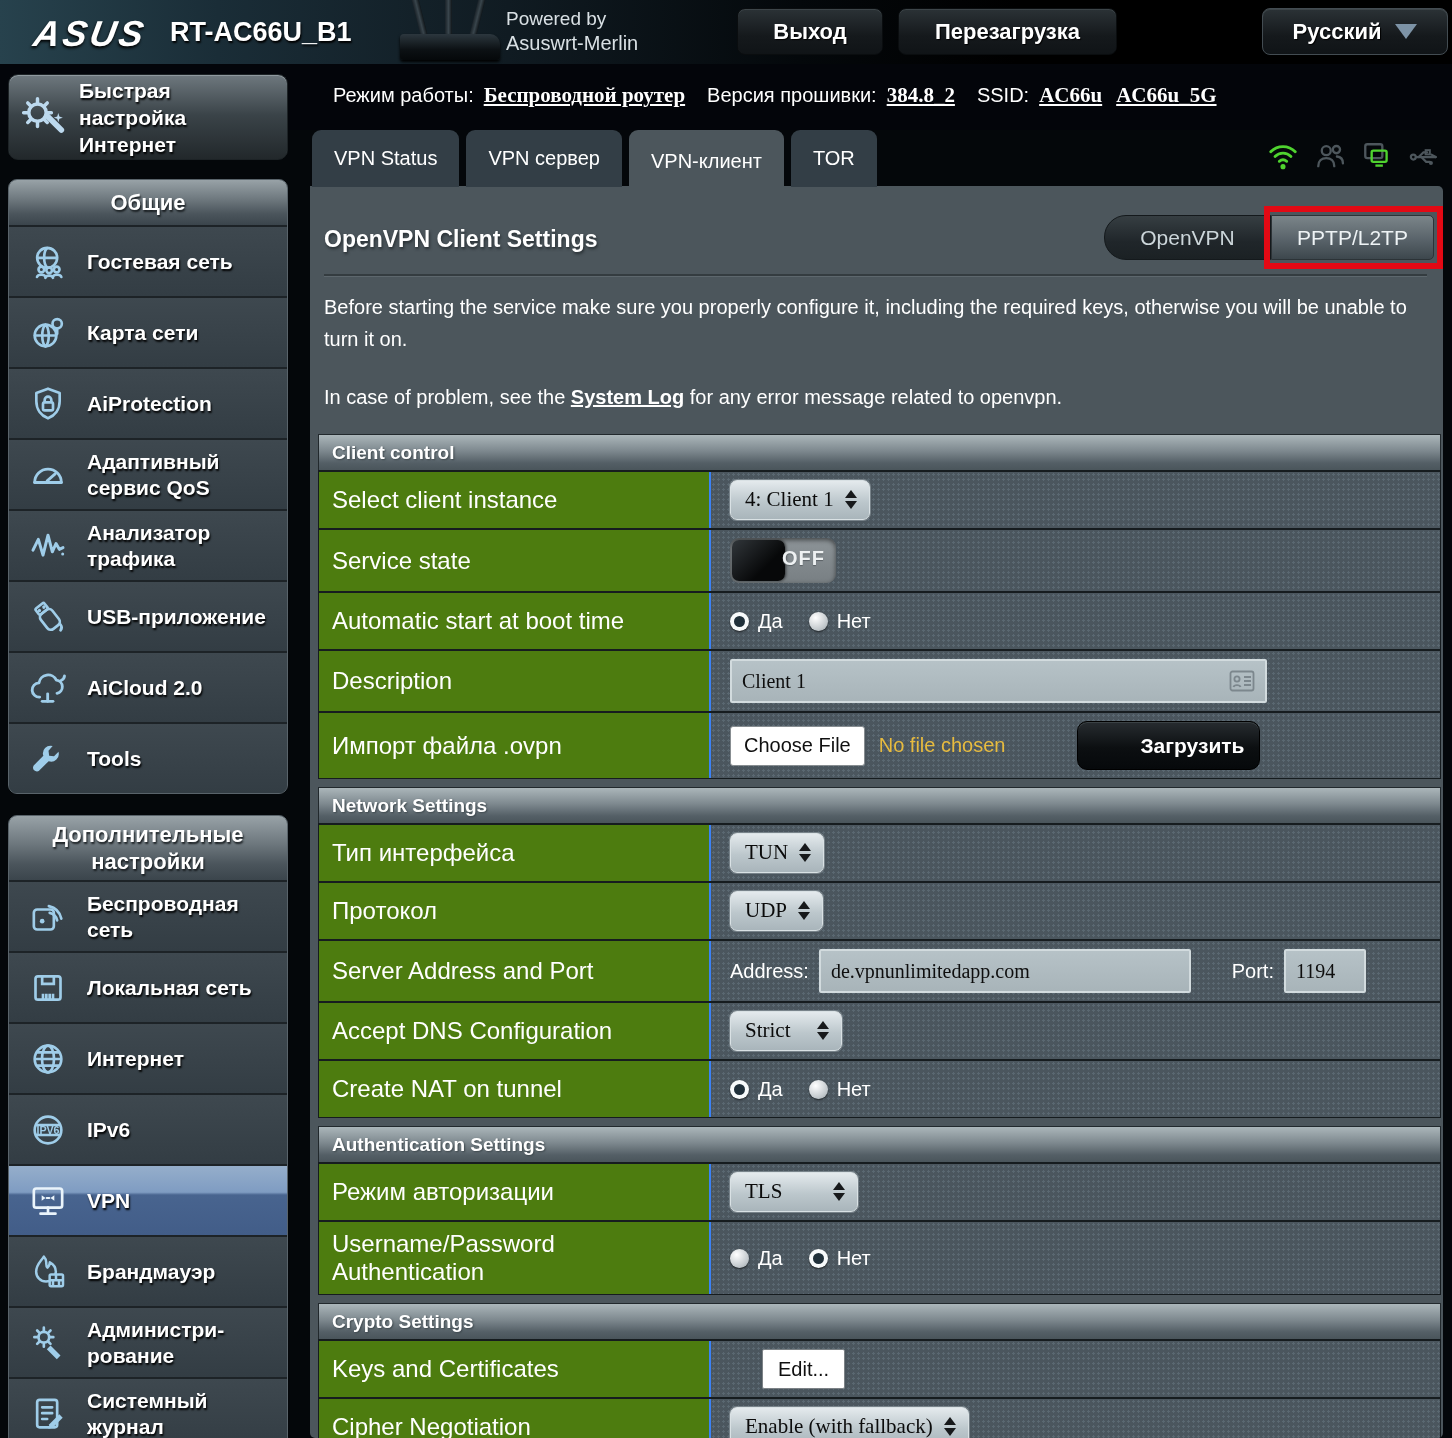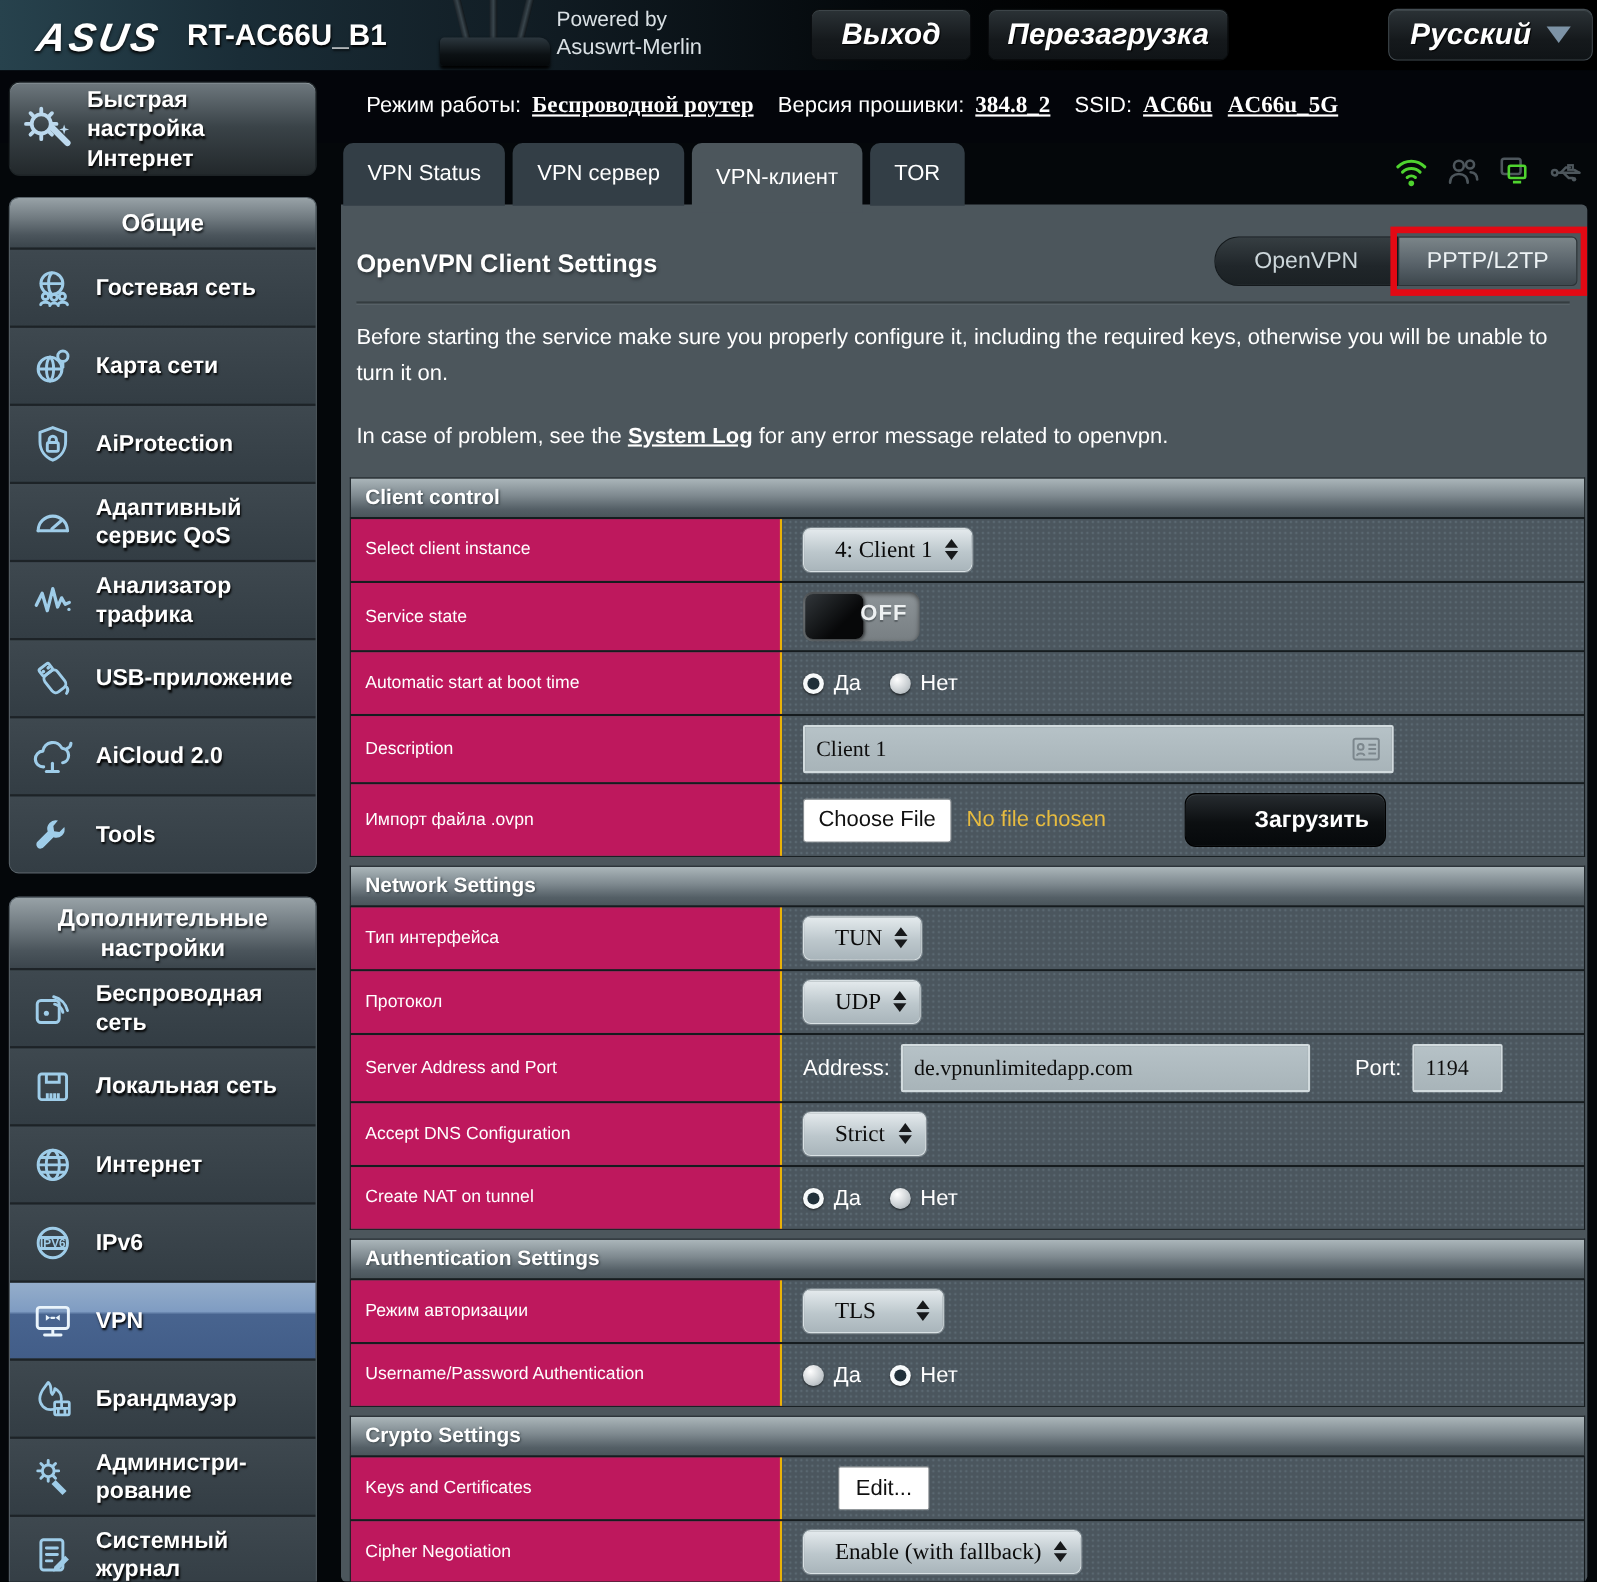--- a/index.html
+++ b/index.html
@@ -19,22 +19,22 @@
   .router-art .ant { position:absolute; bottom:26px; width:7px; height:42px; border-radius:3px;
     background:linear-gradient(90deg,#1a2228,#39454c,#10161a); }
   .router-art .a1 { left:18px; transform:rotate(-14deg); }
   .router-art .a2 { left:47px; height:48px; }
   .router-art .a3 { left:76px; transform:rotate(14deg); }
   .powered { position:absolute; left:506px; top:8px; color:#d9e0e4; }
   .powered .l1 { font-size:19px; }
   .powered .l2 { font-size:20px; margin-top:2px; }
   .banner-btn { position:absolute; top:8px; height:47px; border-radius:8px; cursor:pointer;
     background:linear-gradient(#2b3236,#15191c 60%,#101417); border:1px solid #0a0d0f;
-    box-shadow:inset 0 1px 0 #3d4549; color:#fff; font-size:27px; font-weight:bold;
-    display:flex; align-items:center; justify-content:center; text-shadow:1px 1px 1px #000;font-style:italic; }
+    box-shadow:inset 0 1px 0 #3d4549; color:#fff; font-size:22px; font-weight:bold;
+    display:flex; align-items:center; justify-content:center; text-shadow:1px 1px 1px #000; }
   .btn-logout { left:737px; width:146px; }
   .btn-reboot { left:898px; width:219px; }
   .btn-lang { left:1262px; width:186px; border:1px solid #434c52; gap:14px; }
   .lang-caret { width:0; height:0; border-left:11px solid transparent; border-right:11px solid transparent;
     border-top:15px solid #7d93a6; }
 
   
   .statusbar { position:absolute; top:64px; left:0; width:100%; height:66px; background:#03050a; }
   .status-text { position:absolute; left:333px; top:19px; display:flex; align-items:baseline; color:#fff; font-size:20px; white-space:nowrap; }
   .s-label { margin-right:10px; }
@@ -86,31 +86,31 @@
   .intro2 { position:absolute; left:14px; top:200px; font-size:20px; color:#fff; }
   .syslog-link { font-weight:bold; text-decoration:underline; color:#fff; cursor:pointer; }
 
   
   .tables { position:absolute; left:8px; top:248px; width:1123px; }
   .sec-header { height:36px; border:1px solid #22292d; border-bottom:none; display:flex; align-items:center; padding-left:13px;
     background:linear-gradient(#abb6ba,#7e898f 45%,#545f66 80%,#4a555b);
     font-size:19px; font-weight:bold; color:#fff; text-shadow:1px 1px 2px #3c464b; }
   .sec-table { border:1px solid #161c1f; border-top:none; margin-bottom:8px; }
   .t-row { display:flex; min-height:58px; border-top:2px solid #161c1f; }
-  .t-label { width:392px; flex:none; background:#be185d; border-right:2px solid #eab308;
-    display:flex; align-items:center; padding:8px 12px 8px 13px; font-size:16px; color:#fff; }
+  .t-label { width:392px; flex:none; background:#4d7c0f; border-right:2px solid #3b82f6;
+    display:flex; align-items:center; padding:8px 12px 8px 13px; font-size:24px; color:#fff; }
   .t-value { flex:1; display:flex; align-items:center; padding:8px 12px 8px 19px; gap:10px;
     background-color:#4b565e;
     background-image:radial-gradient(rgba(170,200,214,.16) 1px, transparent 1.4px);
     background-size:5px 5px; }
 
   
   .select { display:inline-flex; align-items:center; gap:11px; cursor:pointer;
     background:linear-gradient(#e4eaed,#bcc7cc 55%,#a9b5bb); border:1px solid #d9e1e4; border-radius:7px;
-    box-shadow:0 0 0 1px #78838a; padding:6px 12px 7px 28px;
+    box-shadow:0 0 0 1px #78838a; padding:6px 12px 7px 14px;
     font-family:"Liberation Serif", serif; font-size:21px; color:#0b0b0b; }
   .spin { display:flex; flex-direction:column; gap:3px; }
   .spin i { display:block; width:0; height:0; border-left:6px solid transparent; border-right:6px solid transparent; }
   .spin .up { border-bottom:8px solid #17191b; }
   .spin .down { border-top:8px solid #17191b; }
   .toggle { width:106px; height:45px; border-radius:9px; position:relative; cursor:pointer;
     background:linear-gradient(#8d9498,#787f83); box-shadow:inset 0 2px 5px rgba(0,0,0,.55); }
   .knob { position:absolute; left:2px; top:2px; width:53px; height:41px; border-radius:7px;
     background:linear-gradient(135deg,#31363a,#070809 65%); box-shadow:1px 0 3px rgba(0,0,0,.6); }
   .toggle-label { position:absolute; right:11px; top:9px; font-size:20px; font-weight:bold; letter-spacing:1px;

